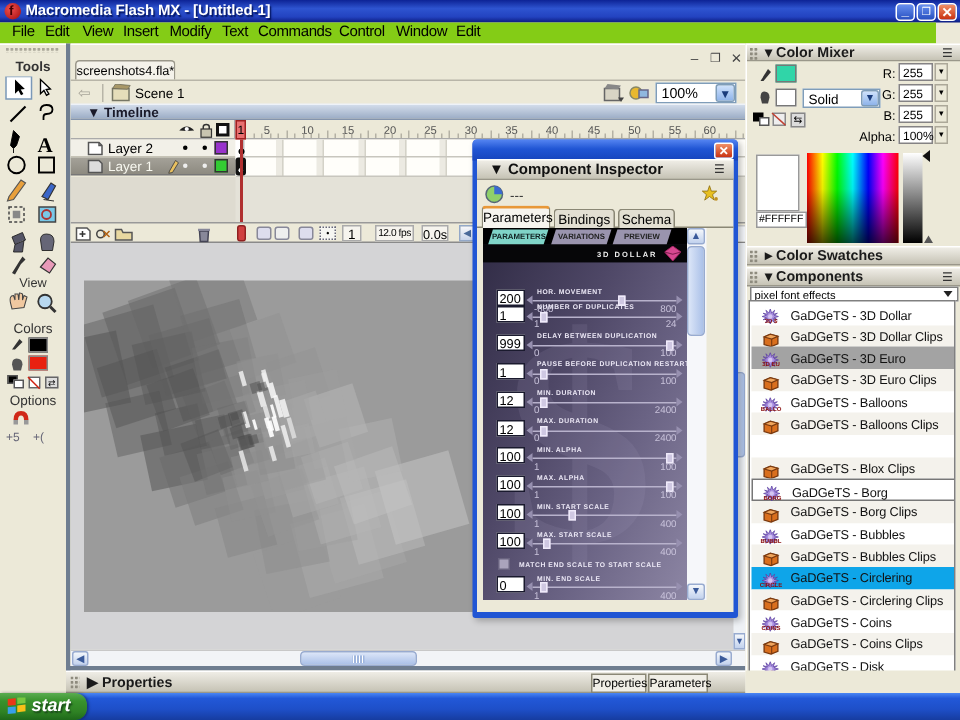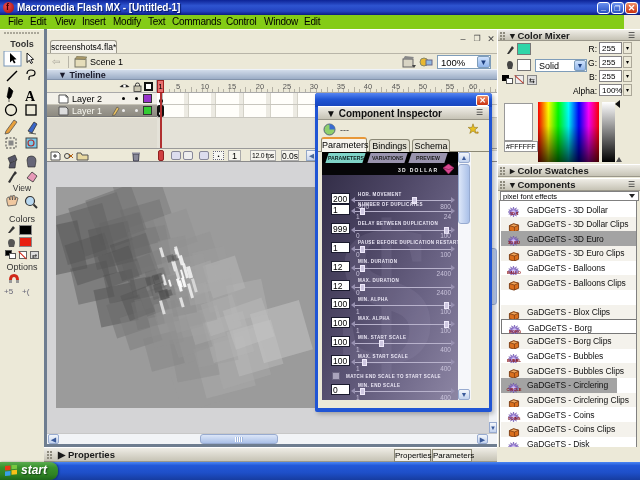--- a/index.html
+++ b/index.html
@@ -555,21 +555,21 @@
           <div style="position:absolute;left:26px;top:2.5px;font-size:8.5px;letter-spacing:-0.1px;color:#111;white-space:nowrap">GaDGeTS - Bubbles</div>
         </div>
 <div style="position:absolute;left:1px;top:162.26px;width:136px;height:14.66px;background:#f4f2ec;box-sizing:border-box">
           <div style="position:absolute;left:7px;top:2px;width:12px;height:11px"><svg width="12" height="11" viewBox="0 0 13 12">
               <path d="M1.5 4 L6 2 L11.5 3.5 L11.5 9 L6.5 11 L1.5 9.5 Z" fill="#d96f1e" stroke="#7a3a10" stroke-width="1"></path>
               <path d="M1.5 4 L6 2 L11.5 3.5 L7 5.5 Z" fill="#f0a55c" stroke="#7a3a10" stroke-width="0.8"></path>
               <path d="M7 5.5 L7 11" stroke="#7a3a10" stroke-width="0.8"></path>
             </svg></div>
           <div style="position:absolute;left:26px;top:2.5px;font-size:8.5px;letter-spacing:-0.1px;color:#111;white-space:nowrap">GaDGeTS - Bubbles Clips</div>
         </div>
-<div style="position:absolute;left:1px;top:176.92px;width:116px;height:14.66px;background:#a3a3a3;box-sizing:border-box">
+<div style="position:absolute;left:1px;top:176.92px;width:140px;height:14.66px;background:#0ea5e9;box-sizing:border-box">
           <div style="position:absolute;left:6px;top:1px;width:13px;height:10px"><svg width="13" height="10" viewBox="0 0 15 12">
               <g fill="#a98fe0" stroke="#5b3fa0" stroke-width="0.6">
                 <path d="M7.5 0 L8.6 3.2 L11 1 L9.8 4.2 L13.2 3.4 L10.6 5 L14 6 L10.6 7 L13.2 8.6 L9.8 7.8 L11 11 L8.6 8.8 L7.5 12 L6.4 8.8 L4 11 L5.2 7.8 L1.8 8.6 L4.4 7 L1 6 L4.4 5 L1.8 3.4 L5.2 4.2 L4 1 L6.4 3.2 Z"></path>
               </g>
               <circle cx="7.5" cy="6" r="1.8" fill="#d4c6f2"></circle>
             </svg></div>
           <div style="position:absolute;left:1px;top:9px;width:24px;text-align:center;font-size:4px;font-weight:bold;color:#8a1010">CIRCLE</div>
           <div style="position:absolute;left:26px;top:2.5px;font-size:8.5px;letter-spacing:-0.1px;color:#111;white-space:nowrap">GaDGeTS - Circlering</div>
         </div>
 <div style="position:absolute;left:1px;top:191.58px;width:136px;height:14.66px;background:#f4f2ec;box-sizing:border-box">

